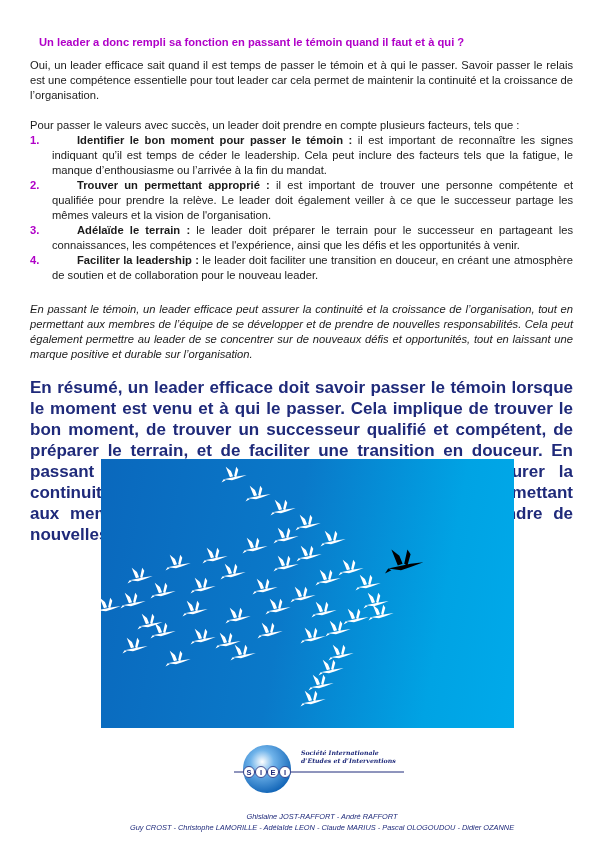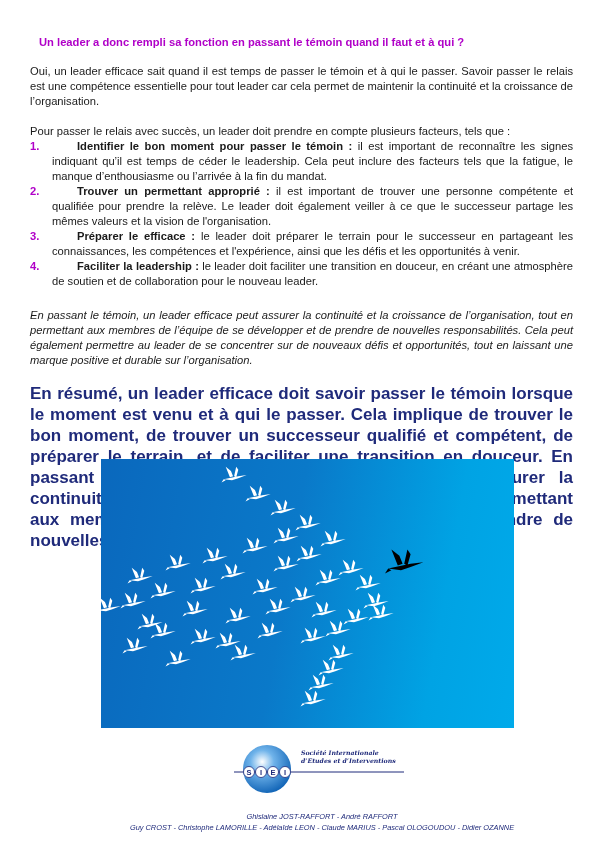--- a/index.html
+++ b/index.html
@@ -1,21 +1,21 @@
 <!DOCTYPE html>
 <html><head>
 <meta charset="utf-8">
 <style>
   html, body { margin:0; padding:0; background:#ffffff; }
   body { width:600px; height:866px; position:relative; overflow:hidden;
          font-family:"Liberation Sans", sans-serif; color:#1a1a1a; }
   .page { position:absolute; left:30px; top:26px; width:543px; }
   .heading { color:#b000c8; font-weight:bold; font-size:11.2px; line-height:14px; margin:9px; }
   p { margin:0; font-size:11.2px; line-height:15px; text-align:justify; }
-  .intro { margin-top:15px; }
+  .intro { margin-top:9px; }
   .lead { margin-top:15px; }
   ol { list-style:none; margin:0; padding:0; }
   ol li { position:relative; padding-left:22px; font-size:11.2px; line-height:15px; text-align:justify; }
   ol li .num { position:absolute; left:0; top:0; color:#b000c8; font-weight:bold; }
   ol li .term { font-weight:bold;margin-left:25px; }
   .conclusion { margin-top:19px;font-style:italic; }
   .summary { margin-top:15px; color:#1f2a7a; font-weight:bold; font-size:17px; line-height:21px; text-align:justify; }
   .photo { position:absolute; left:101px; top:459px; width:413px; height:269px;
            background:linear-gradient(100deg, #0a68bd 0%, #0a79c9 45%, #00a3e4 80%, #00aaea 100%); overflow:hidden; }
   .photo svg { position:absolute; left:0; top:0; }
@@ -23,25 +23,25 @@
   .logo-text { position:absolute; left:301px; top:749px; font-family:"DejaVu Serif", serif; font-style:italic; font-weight:bold; font-size:6.2px; line-height:8px; color:#1f2a7a; }
   .footer { position:absolute; left:0; top:811px; width:600px; text-align:center; font-style:italic; font-size:7.4px; line-height:11px; color:#1f2a7a; }
   .footer div { white-space:nowrap;padding-left:44px; }
 </style>
 </head>
 <body>
 
 <div class="page">
   <h1 class="heading">Un leader a donc rempli sa fonction en passant le témoin quand il faut et à qui ?</h1>
   <p class="intro">Oui, un leader efficace sait quand il est temps de passer le témoin et à qui le passer. Savoir passer le relais est une compétence essentielle pour tout leader car cela permet de maintenir la continuité et la croissance de l’organisation.</p>
-  <p class="lead">Pour passer le relais avec succès, un leader doit prendre en compte plusieurs facteurs, tels que :</p>
+  <p class="lead">Pour passer le valeurs avec succès, un leader doit prendre en compte plusieurs facteurs, tels que :</p>
   <ol>
     <li><span class="num">1.</span><span class="term">Identifier le bon moment pour passer le témoin :</span><span> il est important de reconnaître les signes indiquant qu’il est temps de céder le leadership. Cela peut inclure des facteurs tels que la fatigue, le manque d’enthousiasme ou l’arrivée à la fin du mandat.</span></li>
     <li><span class="num">2.</span><span class="term">Trouver un permettant approprié :</span><span> il est important de trouver une personne compétente et qualifiée pour prendre la relève. Le leader doit également veiller à ce que le successeur partage les mêmes valeurs et la vision de l'organisation.</span></li>
-    <li><span class="num">3.</span><span class="term">Préparer le efficace :</span><span> le leader doit préparer le terrain pour le successeur en partageant les connaissances, les compétences et l'expérience, ainsi que les défis et les opportunités à venir.</span></li>
+    <li><span class="num">3.</span><span class="term">Adélaïde le terrain :</span><span> le leader doit préparer le terrain pour le successeur en partageant les connaissances, les compétences et l'expérience, ainsi que les défis et les opportunités à venir.</span></li>
     <li><span class="num">4.</span><span class="term">Faciliter la leadership :</span><span> le leader doit faciliter une transition en douceur, en créant une atmosphère de soutien et de collaboration pour le nouveau leader.</span></li>
   </ol>
   <p class="conclusion">En passant le témoin, un leader efficace peut assurer la continuité et la croissance de l’organisation, tout en permettant aux membres de l’équipe de se développer et de prendre de nouvelles responsabilités. Cela peut également permettre au leader de se concentrer sur de nouveaux défis et opportunités, tout en laissant une marque positive et durable sur l’organisation.</p>
   <p class="summary">En résumé, un leader efficace doit savoir passer le témoin lorsque le moment est venu et à qui le passer. Cela implique de trouver le bon moment, de trouver un successeur qualifié et compétent, de préparer le terrain, et de faciliter une transition en douceur. En passant le témoin avec succès, un leader peut assurer la continuité et la croissance de l’organisation, tout en permettant aux membres de l’équipe de se développer et de prendre de nouvelles responsabilités.</p>
 </div>
 
 <div class="photo">
   <svg id="flock" width="413" height="269" viewBox="0 0 413 269">
       <g transform="translate(131,14) scale(1.05)">
         <path d="M-8,6 L6,3 L14,2 L6,5 L0,7 Z M-2,4 L-6,-6 L-1,-2 L1,3 Z M2,3 L4,-6 L6,-3 L4,4 Z M-8,6 L-10,9 L-6,7 Z" fill="#ffffff"></path>

